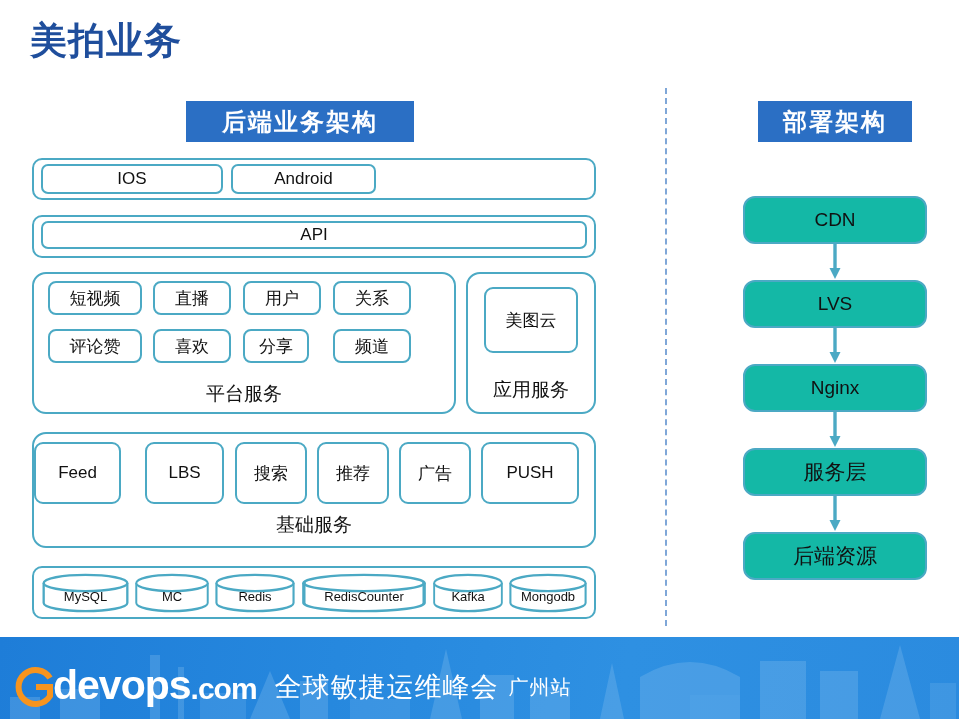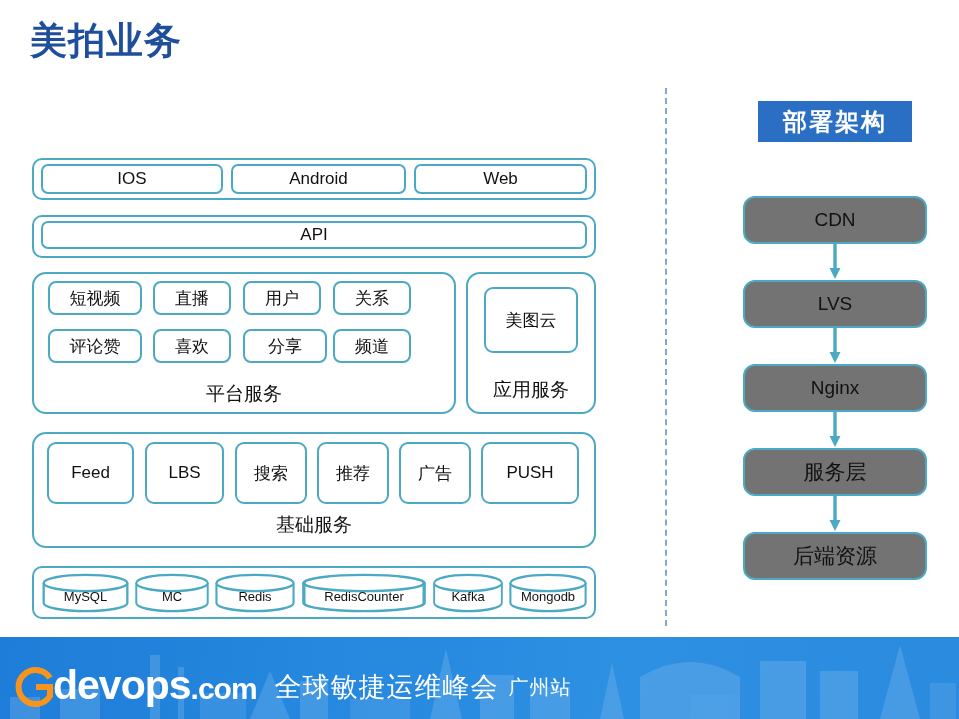--- a/index.html
+++ b/index.html
@@ -72,47 +72,47 @@
   #grp-client{left:32px;top:158px;width:564px;height:42px;border-radius:10px;}
   #grp-api   {left:32px;top:215px;width:564px;height:43px;border-radius:10px;}
   #grp-platform{left:32px;top:272px;width:424px;height:142px;}
   #grp-appsvc {left:466px;top:272px;width:130px;height:142px;}
   #grp-basic  {left:32px;top:432px;width:564px;height:116px;}
   #grp-store  {left:32px;top:566px;width:564px;height:53px;border-radius:10px;}
 
   
   .client-box{top:164px;height:30px;border-radius:7px;}
   #cb0{left:41px;width:182px;}
-  #cb1{left:231px;width:175px;}
+  #cb1{left:231px;width:145px;}
   #cb2{left:414px;width:173px;}
 
   
   #api-box{left:41px;top:221px;width:546px;height:28px;border-radius:7px;}
 
   
   .pf-tile{height:34px;border-radius:8px;}
   .pf-r0{top:281px;}
   .pf-r1{top:329px;}
   #pf00{left:48px;width:94px;}
   #pf01{left:153px;width:78px;}
   #pf02{left:243px;width:78px;}
   #pf03{left:333px;width:78px;}
   #pf10{left:48px;width:94px;}
   #pf11{left:153px;width:78px;}
-  #pf12{left:243px;width:84px;}
+  #pf12{left:243px;width:66px;}
   #pf13{left:333px;width:78px;}
   #cap-platform{left:32px;top:381px;width:424px;}
 
   
   #app-tile{left:484px;top:287px;width:94px;height:66px;border-radius:9px;}
   #cap-appsvc{left:466px;top:377px;width:130px;}
 
   
   .bs-tile{top:442px;height:62px;border-radius:9px;}
-  #bs0{left:47px;width:87px;}
+  #bs0{left:34px;width:87px;}
   #bs1{left:145px;width:79px;}
   #bs2{left:235px;width:72px;}
   #bs3{left:317px;width:72px;}
   #bs4{left:399px;width:72px;}
   #bs5{left:481px;width:98px;}
   #cap-basic{left:32px;top:512px;width:564px;}
 
   
   .cyl{
     position:absolute;
@@ -129,21 +129,21 @@
   #cy0{left:41px;width:89px;}
   #cy1{left:134px;width:76px;}
   #cy2{left:214px;width:82px;}
   #cy3{left:300px;width:128px;}
   #cy4{left:432px;width:72px;}
   #cy5{left:508px;width:80px;}
 
   
   .dep-box{
     position:absolute;left:743px;width:184px;height:48px;
-    border:2px solid #4BA9C4;border-radius:12px;background:#737373;
+    border:2px solid #4BA9C4;border-radius:12px;background:#14b8a6;
     box-sizing:border-box;
     display:flex;align-items:center;justify-content:center;
     color:#111111;
   }
   #dep0{top:196px;}
   #dep1{top:280px;}
   #dep2{top:364px;}
   #dep3{top:448px;}
   #dep4{top:532px;}
   .dep-en{font-size:19px;}
@@ -189,25 +189,25 @@
 </style>
 </head>
 <body>
 
 <div class="slide">
 
   <div class="page-title">美拍业务</div>
 
   <div class="divider"></div>
 
+  <div class="banner" id="banner-backend">后端业务架构</div>
 
   <div class="grp" id="grp-client"></div>
   <div class="box client-box lbl-en" id="cb0">IOS</div>
   <div class="box client-box lbl-en" id="cb1">Android</div>
-  <div class="box client-box lbl-en" id="cb2">Web</div>
 
   <div class="grp" id="grp-api"></div>
   <div class="box lbl-en" id="api-box">API</div>
 
   <div class="grp" id="grp-platform"></div>
   <div class="box pf-tile pf-r0 lbl-cn-sm" id="pf00">短视频</div>
   <div class="box pf-tile pf-r0 lbl-cn-sm" id="pf01">直播</div>
   <div class="box pf-tile pf-r0 lbl-cn-sm" id="pf02">用户</div>
   <div class="box pf-tile pf-r0 lbl-cn-sm" id="pf03">关系</div>
   <div class="box pf-tile pf-r1 lbl-cn-sm" id="pf10">评论赞</div>

